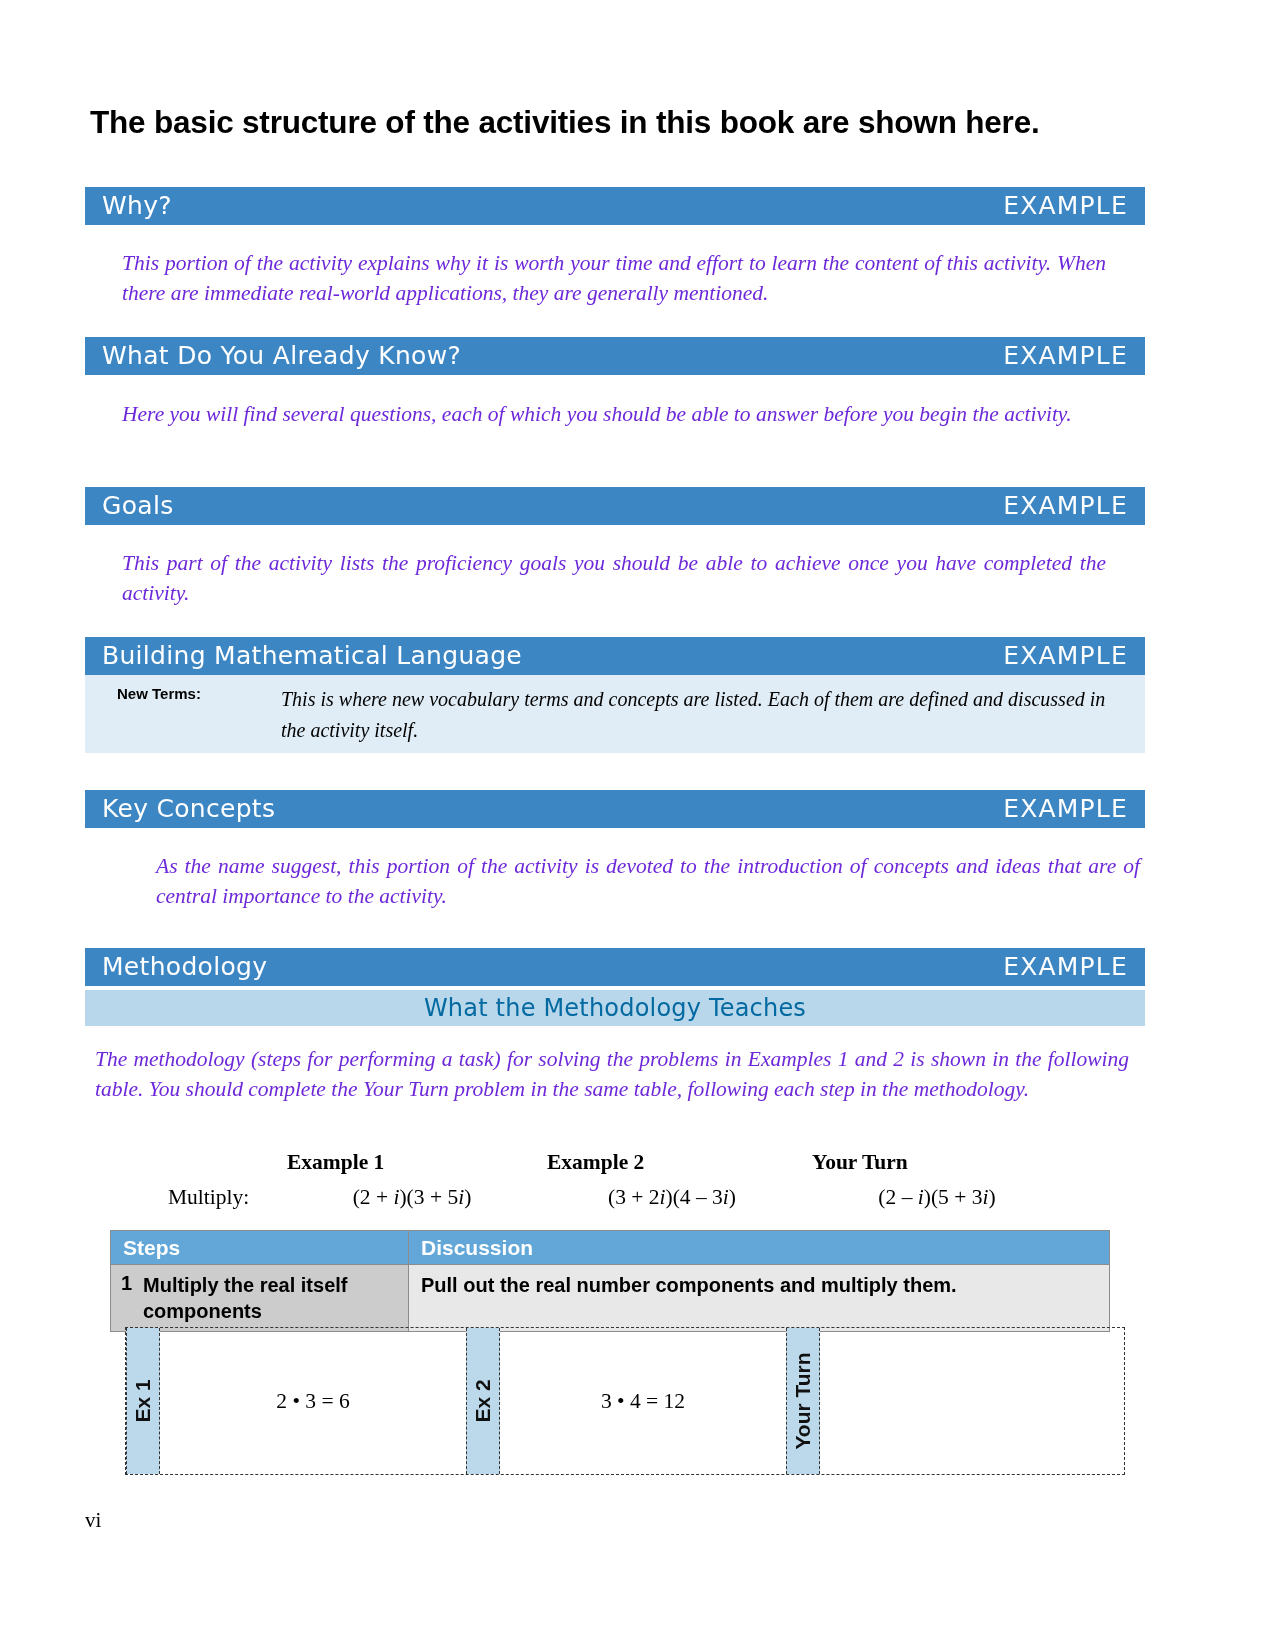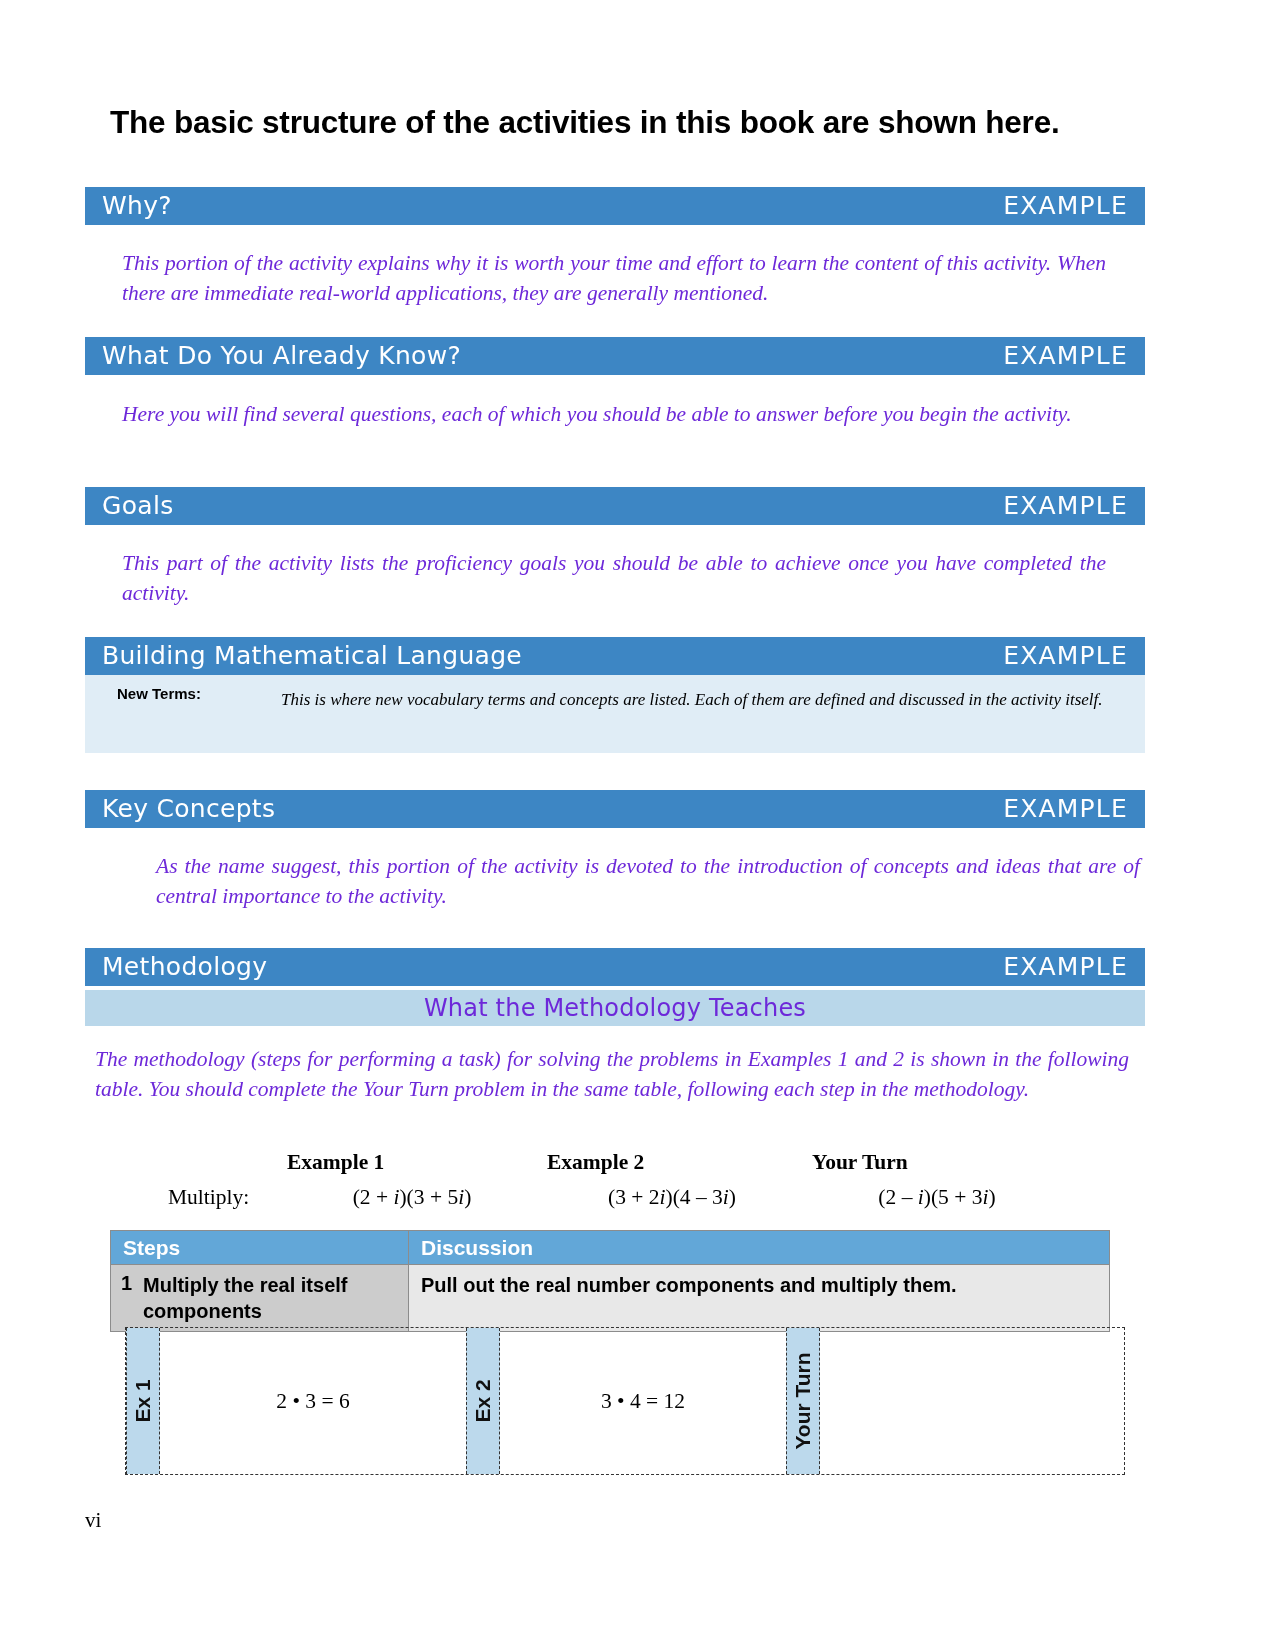--- a/index.html
+++ b/index.html
@@ -23,21 +23,20 @@
   .page-title {
     position: absolute;
     left: 90px;
     top: 104px;
     width: 1060px;
     font-family: "Liberation Sans", sans-serif;
     font-weight: bold;
     font-size: 31.5px;
     letter-spacing: -0.2px;
     color: #000;
-    margin-left: 20px;
   }
   
   .bar {
     position: absolute;
     left: 85px;
     width: 1060px;
     height: 38px;
     background: #3d86c4;
     color: #ffffff;
   }
@@ -88,32 +87,32 @@
     font-size: 15px;
     font-style: normal;
   }
   .newterms .nt-text {
     position: absolute;
     left: 196px;
     top: 9px;
     width: 842px;
     font-family: "Liberation Serif", serif;
     font-style: italic;
-    font-size: 17px;
+    font-size: 20px;
     line-height: 31px;
     text-align: left;
   }
   
   .subbar {
     position: absolute;
     left: 85px;
     width: 1060px;
     height: 36px;
     background: #b9d7ea;
-    color: #6d28d9;
+    color: #0369a1;
     text-align: center;
   }
   .subbar span {
     font-family: "DejaVu Sans", sans-serif;
     font-size: 24px;
     line-height: 36px;
     letter-spacing: 0.2px;
   }
   
   .colhead {

